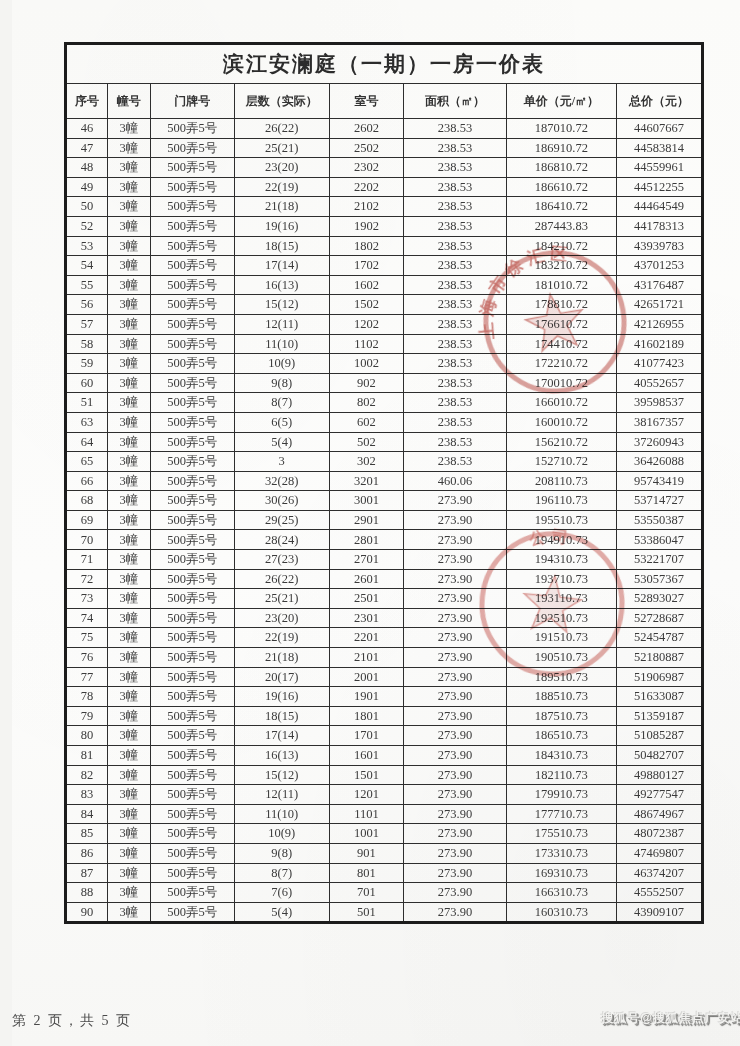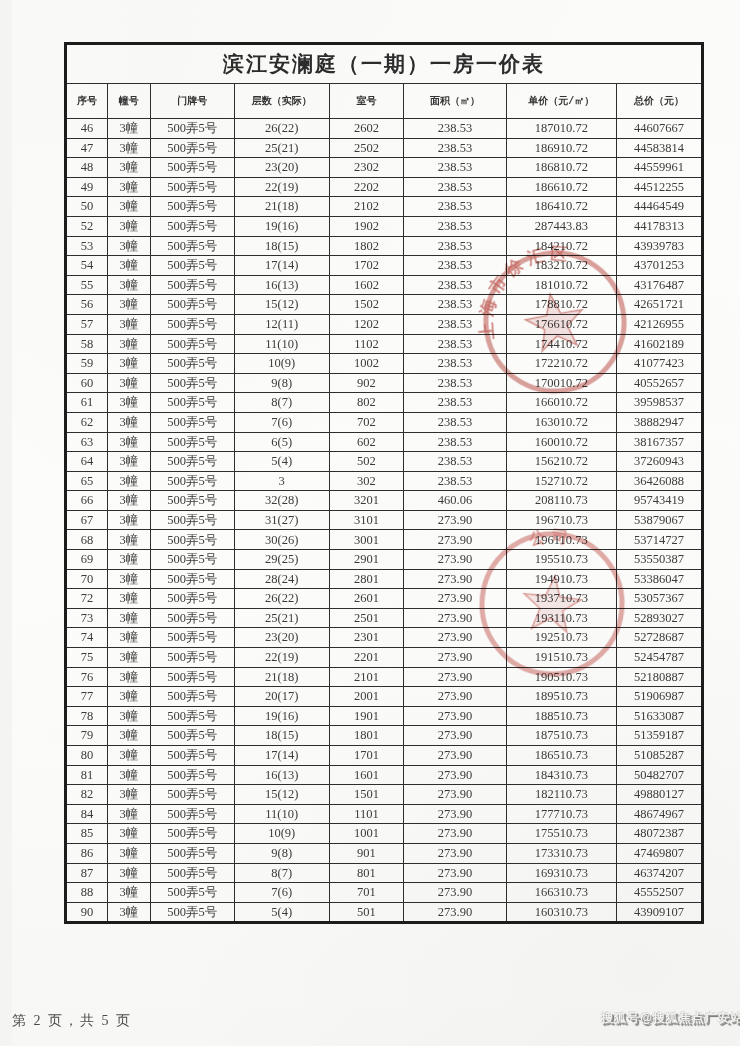--- a/index.html
+++ b/index.html
@@ -31,24 +31,23 @@
   table.price-table{border:3px solid #1c1c1c;}
   tr.title-row th{
     height:38px;
     font-size:21px;
     font-weight:bold;
     letter-spacing:2px;
     color:#2c2c2c;
   }
   tr.header-row th{
     height:34px;
-    font-size:10px;
+    font-size:12px;
     font-weight:600;
     color:#333;
-    font-family:Liberation Mono, monospace;
   }
   tbody tr td{
     height:18.6px;
     font-size:12.5px;
     line-height:1;
     color:#404040;
   }
   
   .stamp{
     position:absolute;width:160px;height:160px;
@@ -246,38 +245,28 @@
           <td>60</td>
           <td>3幢</td>
           <td>500弄5号</td>
           <td>9(8)</td>
           <td>902</td>
           <td>238.53</td>
           <td>170010.72</td>
           <td>40552657</td>
         </tr>
         <tr>
-          <td>61</td>
+          <td>51</td>
           <td>3幢</td>
           <td>500弄5号</td>
           <td>8(7)</td>
           <td>802</td>
           <td>238.53</td>
           <td>166010.72</td>
           <td>39598537</td>
-        </tr>
-        <tr>
-          <td>62</td>
-          <td>3幢</td>
-          <td>500弄5号</td>
-          <td>7(6)</td>
-          <td>702</td>
-          <td>238.53</td>
-          <td>163010.72</td>
-          <td>38882947</td>
         </tr>
         <tr>
           <td>63</td>
           <td>3幢</td>
           <td>500弄5号</td>
           <td>6(5)</td>
           <td>602</td>
           <td>238.53</td>
           <td>160010.72</td>
           <td>38167357</td>
@@ -306,30 +295,20 @@
           <td>66</td>
           <td>3幢</td>
           <td>500弄5号</td>
           <td>32(28)</td>
           <td>3201</td>
           <td>460.06</td>
           <td>208110.73</td>
           <td>95743419</td>
         </tr>
         <tr>
-          <td>67</td>
-          <td>3幢</td>
-          <td>500弄5号</td>
-          <td>31(27)</td>
-          <td>3101</td>
-          <td>273.90</td>
-          <td>196710.73</td>
-          <td>53879067</td>
-        </tr>
-        <tr>
           <td>68</td>
           <td>3幢</td>
           <td>500弄5号</td>
           <td>30(26)</td>
           <td>3001</td>
           <td>273.90</td>
           <td>196110.73</td>
           <td>53714727</td>
         </tr>
         <tr>
@@ -346,20 +325,30 @@
           <td>70</td>
           <td>3幢</td>
           <td>500弄5号</td>
           <td>28(24)</td>
           <td>2801</td>
           <td>273.90</td>
           <td>194910.73</td>
           <td>53386047</td>
         </tr>
         <tr>
+          <td>71</td>
+          <td>3幢</td>
+          <td>500弄5号</td>
+          <td>27(23)</td>
+          <td>2701</td>
+          <td>273.90</td>
+          <td>194310.73</td>
+          <td>53221707</td>
+        </tr>
+        <tr>
           <td>72</td>
           <td>3幢</td>
           <td>500弄5号</td>
           <td>26(22)</td>
           <td>2601</td>
           <td>273.90</td>
           <td>193710.73</td>
           <td>53057367</td>
         </tr>
         <tr>
@@ -454,20 +443,30 @@
         </tr>
         <tr>
           <td>82</td>
           <td>3幢</td>
           <td>500弄5号</td>
           <td>15(12)</td>
           <td>1501</td>
           <td>273.90</td>
           <td>182110.73</td>
           <td>49880127</td>
+        </tr>
+        <tr>
+          <td>83</td>
+          <td>3幢</td>
+          <td>500弄5号</td>
+          <td>12(11)</td>
+          <td>1201</td>
+          <td>273.90</td>
+          <td>179910.73</td>
+          <td>49277547</td>
         </tr>
         <tr>
           <td>84</td>
           <td>3幢</td>
           <td>500弄5号</td>
           <td>11(10)</td>
           <td>1101</td>
           <td>273.90</td>
           <td>177710.73</td>
           <td>48674967</td>

